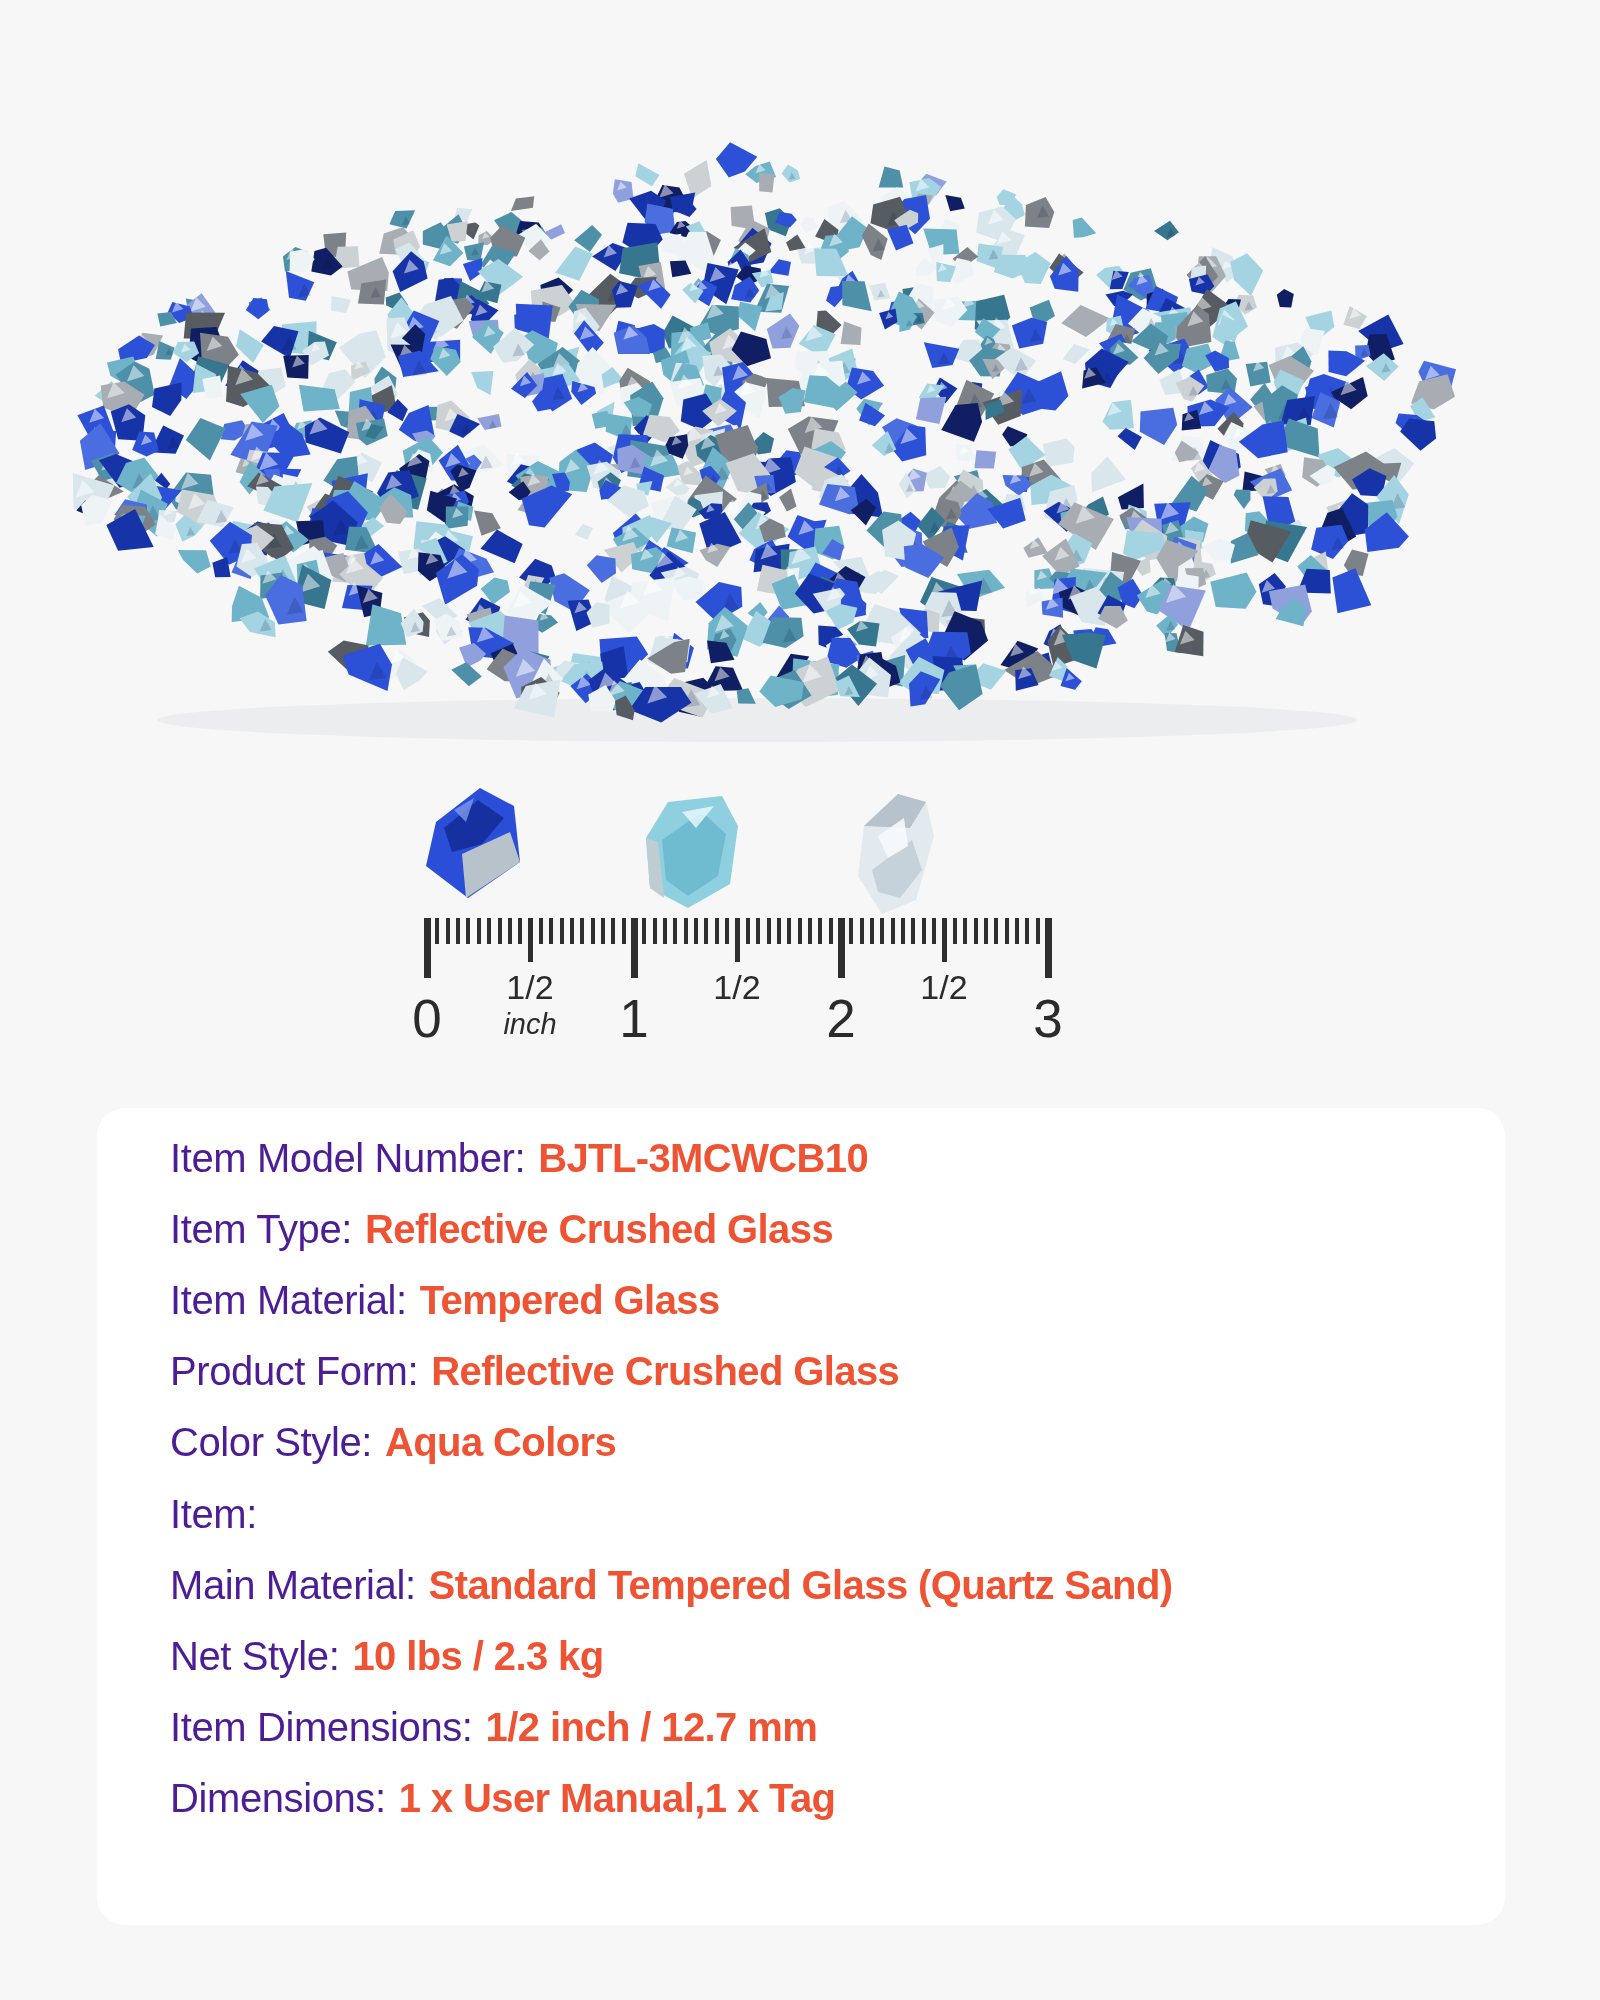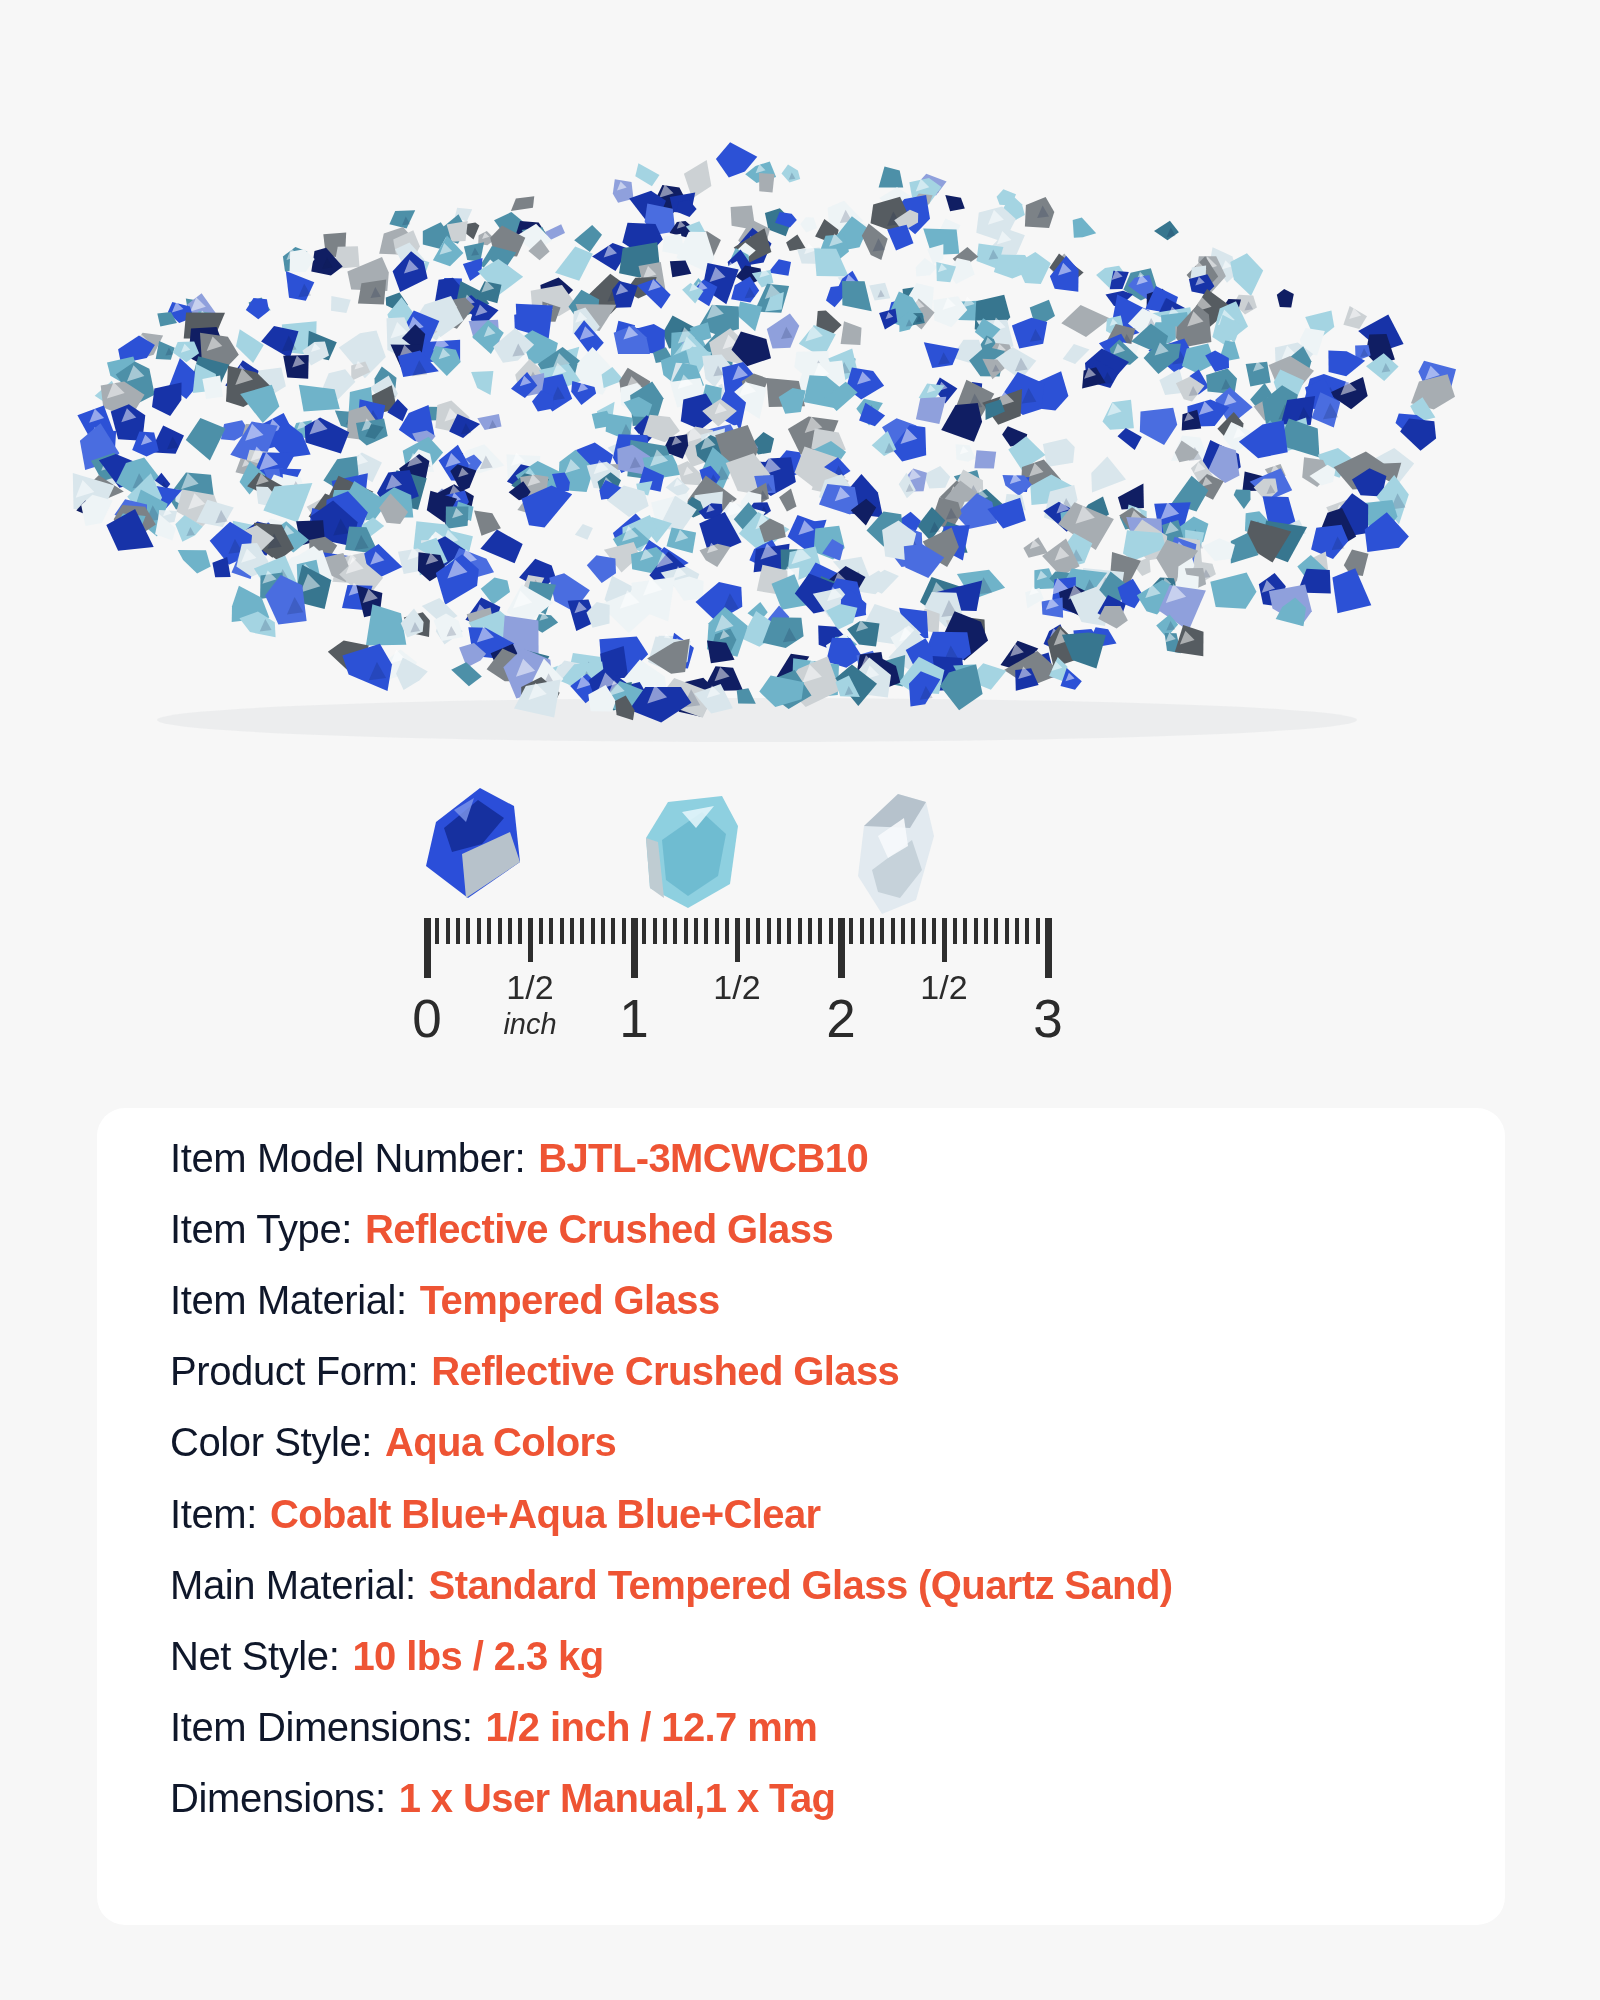--- a/index.html
+++ b/index.html
@@ -27,21 +27,21 @@
   .halflab{top:52px;font-size:34px;line-height:1;}
   .unitlab{top:92px;font-size:29px;line-height:1;font-style:italic;}
 
   
   .card{
     position:absolute;left:97px;top:1108px;width:1408px;height:817px;
     background:#ffffff;border-radius:28px;
   }
   .card-inner{padding:14px 40px 0 73px;}
   .row{height:71.2px;display:flex;align-items:center;font-size:40px;line-height:1.1;white-space:nowrap;}
-  .lbl{color:#0f172a;letter-spacing:-0.4px;margin-right:13px;}
+  .lbl{color:#4c1d95;letter-spacing:-0.4px;margin-right:13px;}
   .val{color:#EE5434;font-weight:700;letter-spacing:-0.6px;}
 </style>
 </head>
 <body>
 
 <div class="stage">
 
   <svg id="pile-svg" viewBox="0 0 1470 615">
       <ellipse cx="732" cy="580" rx="600" ry="22" fill="#e4e6e8" opacity="0.55"></ellipse>
       <polygon points="690.9,18.9 705.1,2.3 732.3,16.8 719.9,31.4 703.8,37.5" fill="#2c51d6"></polygon>
@@ -1468,21 +1468,20 @@
       <div class="row">
           <span class="lbl">Product Form:</span>
           <span class="val">Reflective Crushed Glass</span>
         </div>
       <div class="row">
           <span class="lbl">Color Style:</span>
           <span class="val">Aqua Colors</span>
         </div>
       <div class="row">
           <span class="lbl">Item:</span>
-          <span class="val">Cobalt Blue+Aqua Blue+Clear</span>
         </div>
       <div class="row">
           <span class="lbl">Main Material:</span>
           <span class="val">Standard Tempered Glass (Quartz Sand)</span>
         </div>
       <div class="row">
           <span class="lbl">Net Style:</span>
           <span class="val">10 lbs / 2.3 kg</span>
         </div>
       <div class="row">

